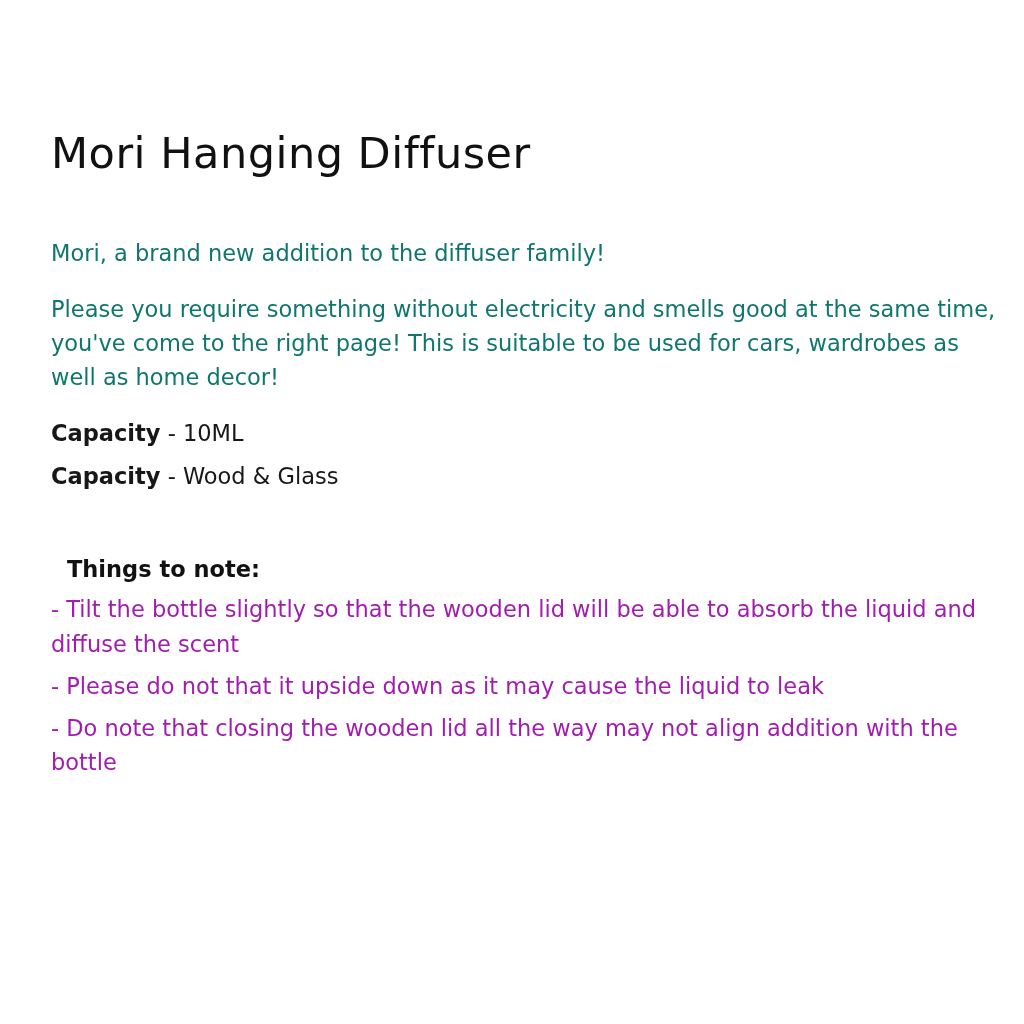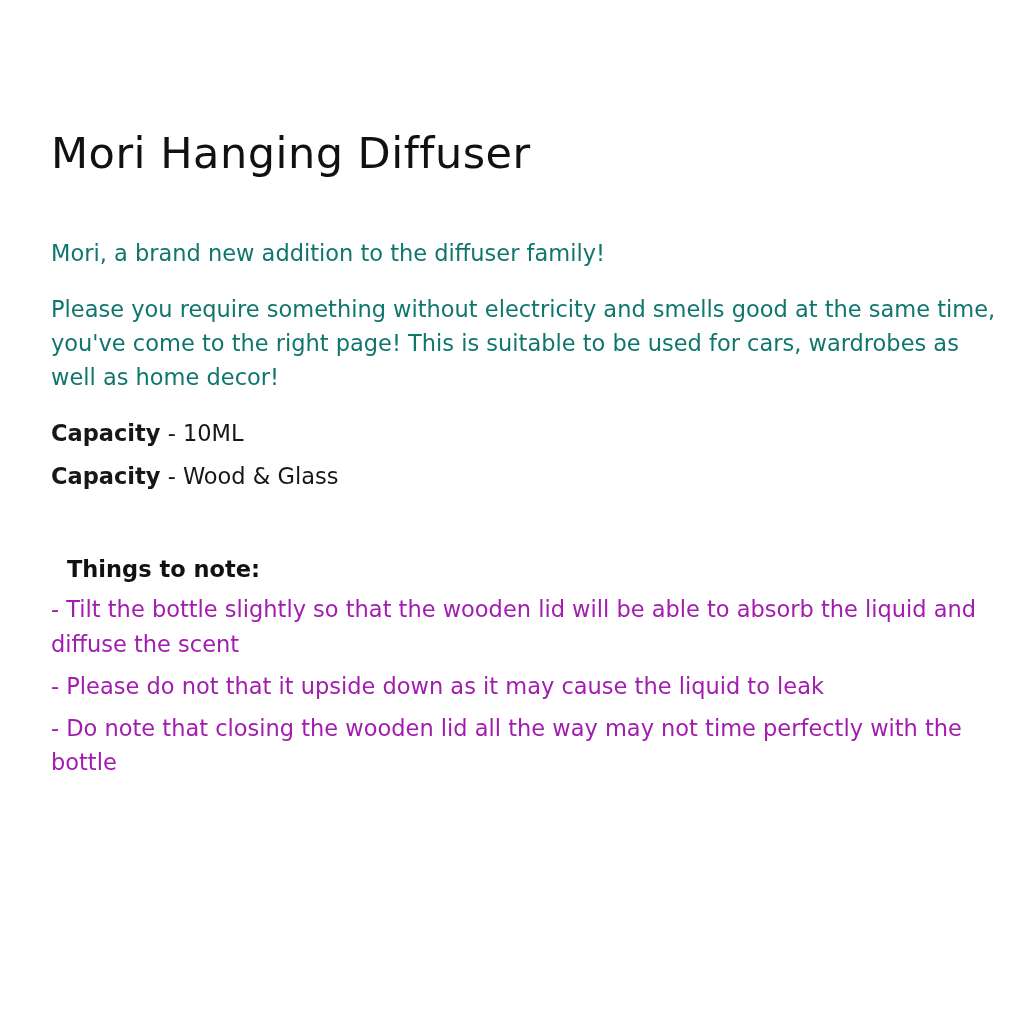--- a/index.html
+++ b/index.html
@@ -82,16 +82,16 @@
       <b>Capacity</b>
       <span>- Wood &amp; Glass</span>
     </p>
   </div>
 
   <p class="notes-heading">Things to note:</p>
 
   <div>
     <p class="note-line">- Tilt the bottle slightly so that the wooden lid will be able to absorb the liquid and diffuse the scent</p>
     <p class="note-line">- Please do not that it upside down as it may cause the liquid to leak</p>
-    <p class="note-line">- Do note that closing the wooden lid all the way may not time perfectly with the bottle</p>
+    <p class="note-line">- Do note that closing the wooden lid all the way may not align addition with the bottle</p>
   </div>
 
 </div>
 
 </body></html>

